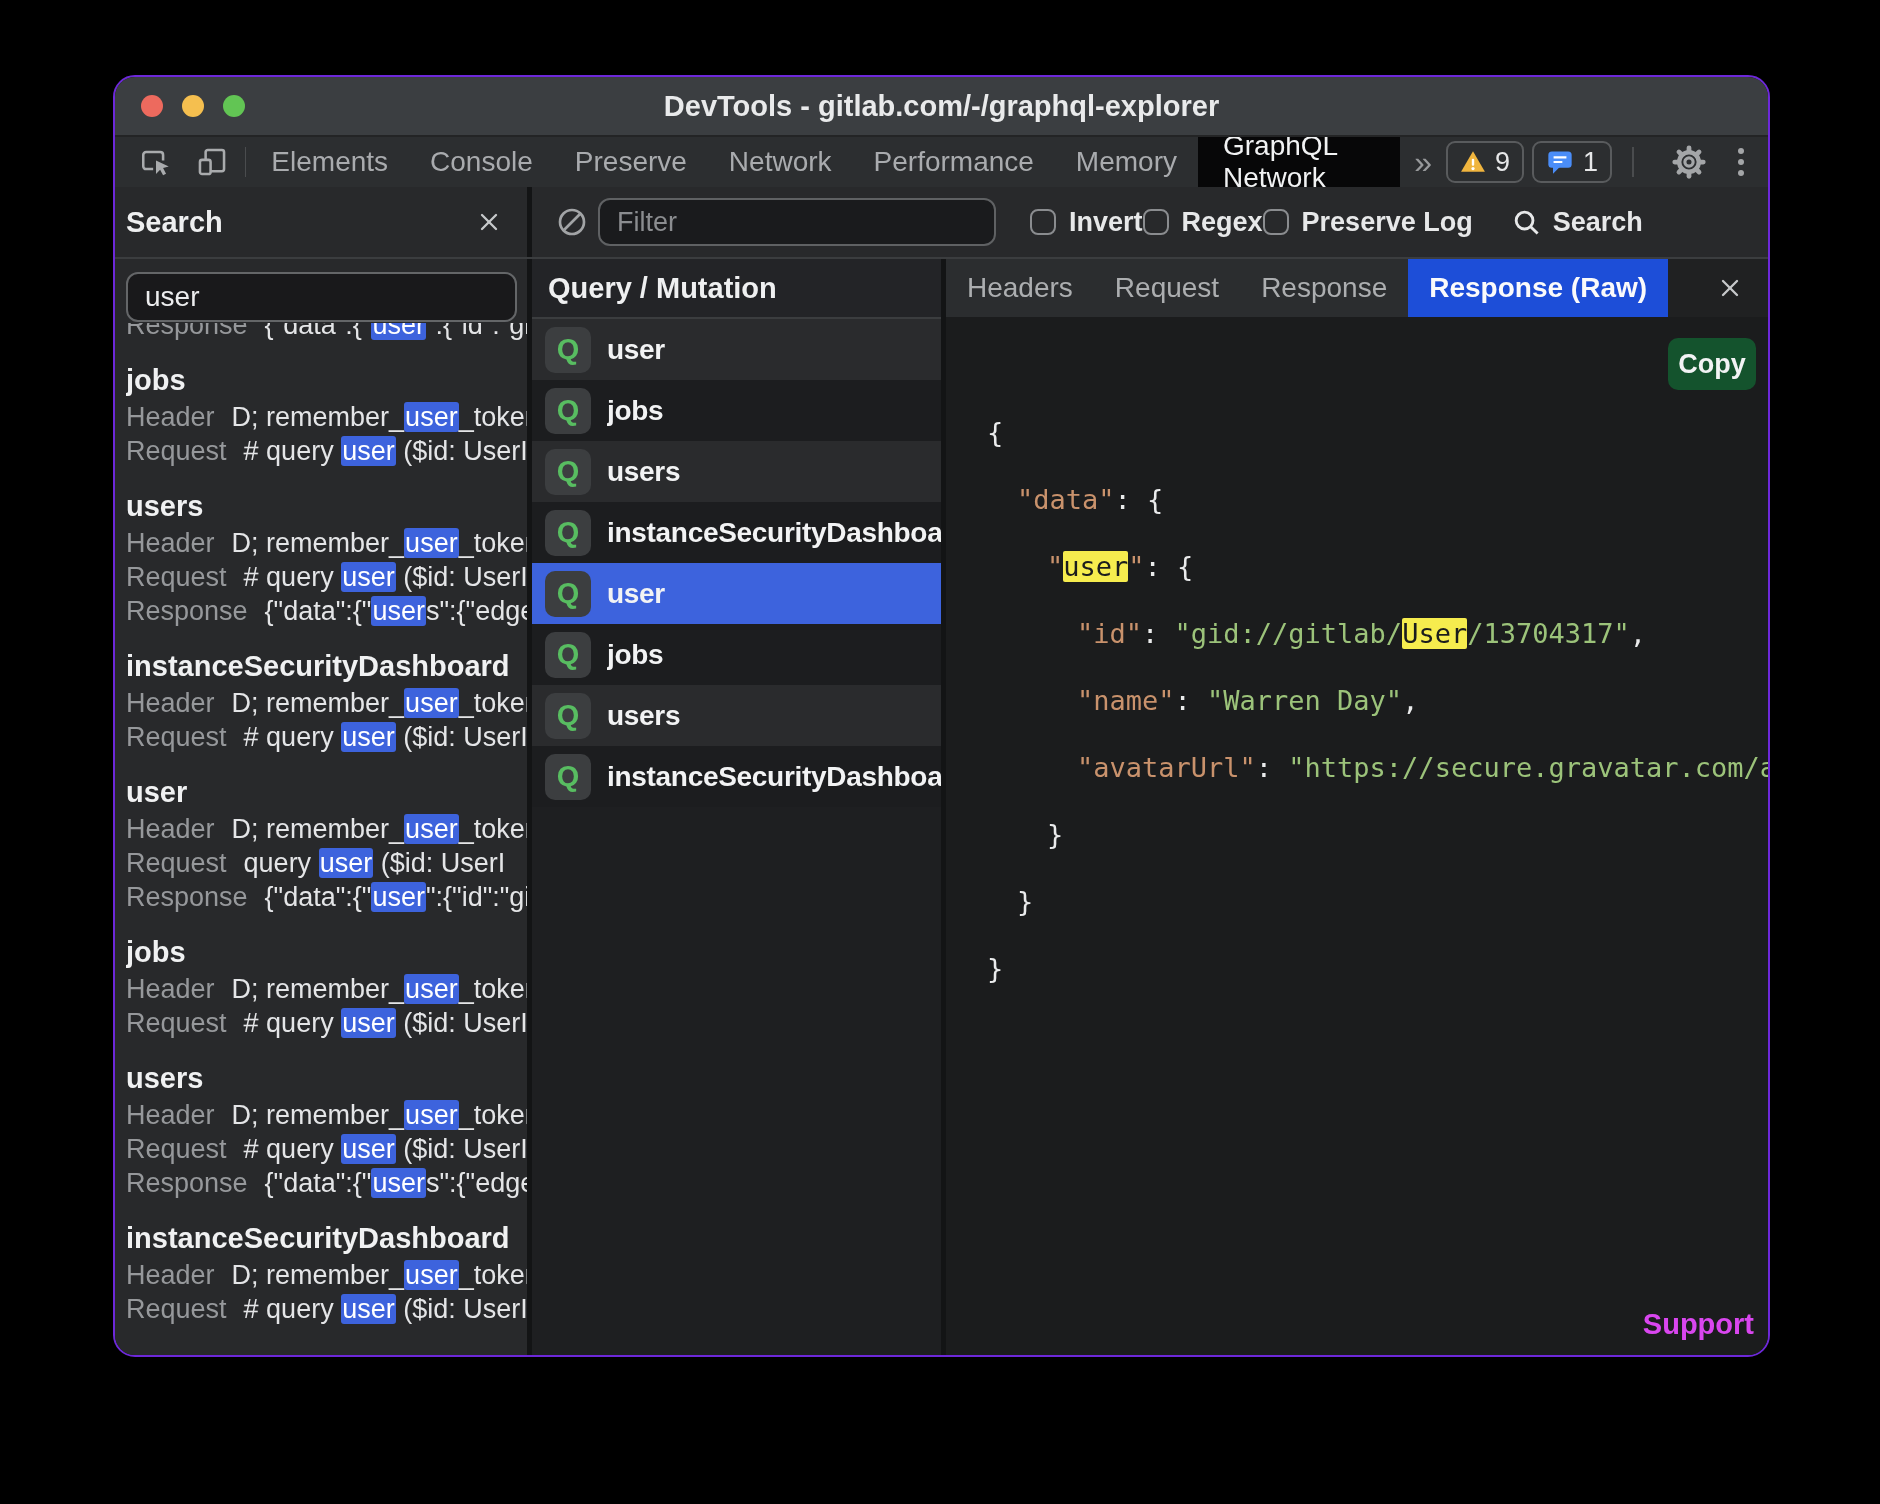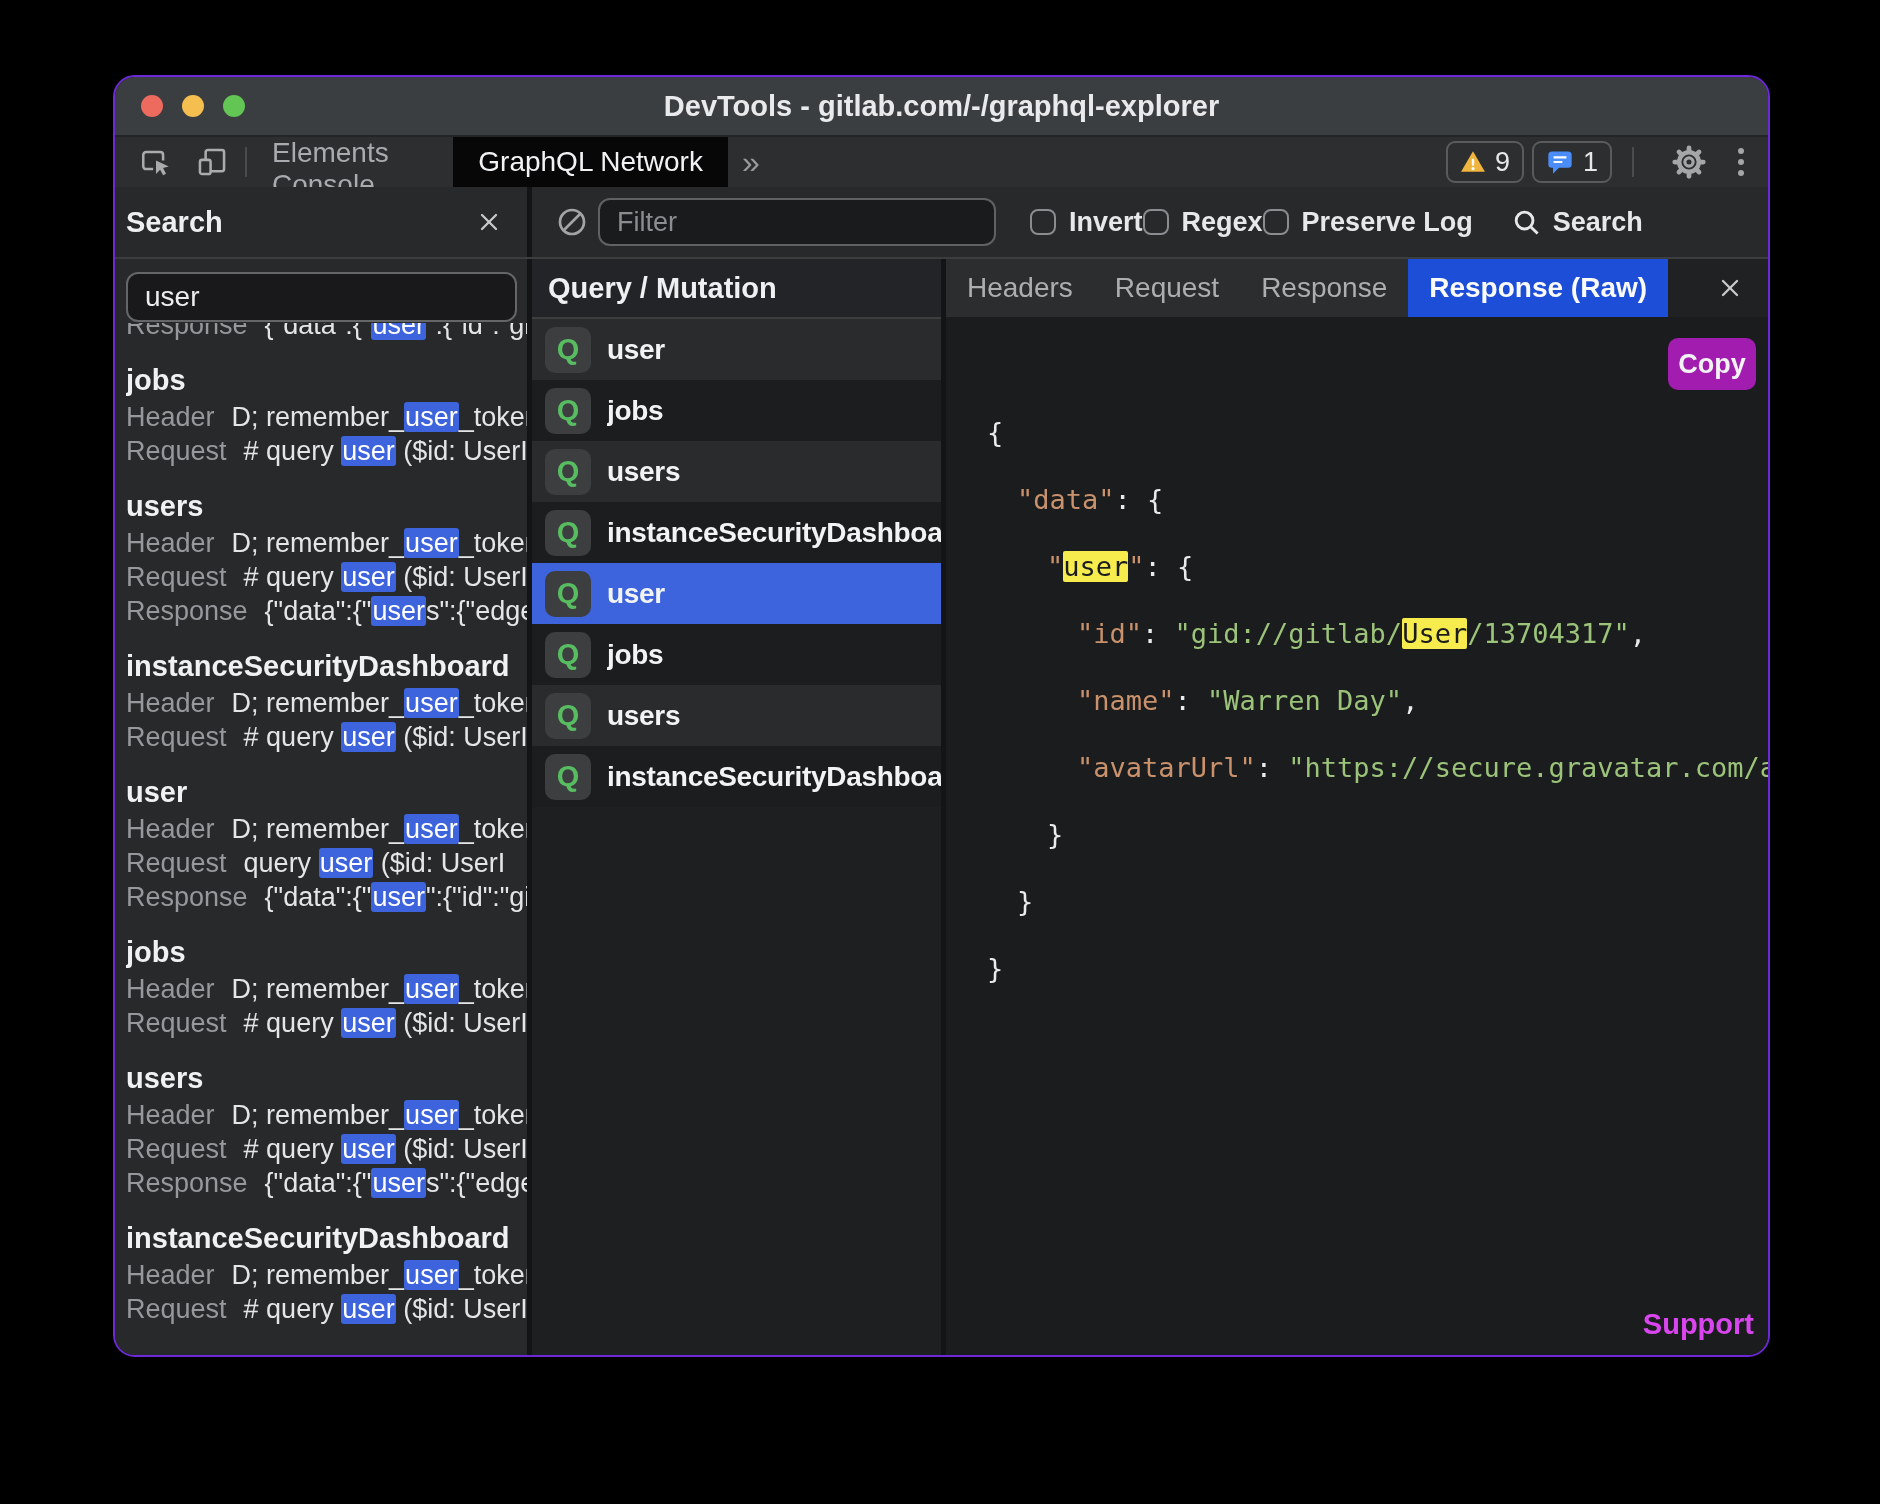--- a/index.html
+++ b/index.html
@@ -14,21 +14,21 @@
             display:flex;align-items:center;justify-content:center;position:relative;}
   .lights{position:absolute;left:26px;top:0;height:100%;display:flex;align-items:center;gap:19px;}
   .light{width:22px;height:22px;border-radius:50%;}
   .light.red{background:#ED6A5E;} .light.yellow{background:#F5BF4F;} .light.green{background:#62C554;}
   .win-title{font-size:29px;font-weight:700;color:#E9EAEB;}
 
   
   .tabbar{height:50px;flex:none;background:#2C2E30;display:flex;align-items:stretch;}
   .tb-icons{display:flex;align-items:center;gap:22px;padding:0 16px 0 24px;}
   .tb-divider{width:2px;height:30px;background:#4A4C4E;align-self:center;margin-right:4px;}
-  .tabs{display:flex;align-items:stretch;flex-direction:column;}
+  .tabs{display:flex;align-items:stretch;}
   .tab{padding:0 21px;font-size:28px;color:#A9ABAE;display:flex;align-items:center;}
   .tab.active{background:#070708;color:#F1F2F3;font-weight:500;padding:0 25px;}
   .chevron{font-size:32px;color:#97999B;display:flex;align-items:center;padding:0 14px;}
   .tb-right{margin-left:auto;display:flex;align-items:center;gap:8px;padding-right:24px;}
   .badge{display:flex;align-items:center;gap:9px;height:38px;padding:0 12px;
          border:2px solid #595B5D;border-radius:9px;color:#E7E8E9;font-size:27px;}
   .dots{display:flex;flex-direction:column;gap:5px;margin-left:22px;}
   .dots i{width:6px;height:6px;border-radius:50%;background:#A4A6A8;}
   .gear-wrap{margin-left:18px;display:flex;align-items:center;}
 
@@ -87,21 +87,21 @@
 
   
   .right{flex:1;background:#1B1C1D;display:flex;flex-direction:column;position:relative;overflow:hidden;gap:44px;}
   .rtabs{height:58px;flex:none;display:flex;align-items:stretch;}
   .rtabs-main{display:flex;background:#2B2D2F;}
   .rtab{padding:0 21px;font-size:28px;color:#ACAEB0;display:flex;align-items:center;}
   .rtab.active{background:#1d4ed8;color:#FAFAFB;font-weight:700;}
   .rtabs-rest{flex:1;background:#202122;display:flex;align-items:center;justify-content:flex-end;
               padding-right:24px;}
   .copy-btn{position:absolute;top:79px;right:12px;width:88px;height:52px;border-radius:10px;
-            background:#a21caf;color:#F2F3F4;font-size:27px;font-weight:600;
+            background:#14532d;color:#F2F3F4;font-size:27px;font-weight:600;
             display:flex;align-items:center;justify-content:center;}
   .json{padding:38px 0 0 41px;font-family:"DejaVu Sans Mono",monospace;font-size:27px;
         line-height:67px;white-space:nowrap;overflow:hidden;}
   .j-k{color:var(--json-key);} .j-v{color:var(--json-value);} .j-p{color:#EAEBEC;}
   .j-hl{background:var(--match-highlight);color:#1B1C1D;border-radius:2px;}
   .support{position:absolute;right:14px;bottom:14px;font-size:29px;font-weight:700;color:#d946ef;}
 
   svg{display:block;}
 </style>
 </head>

